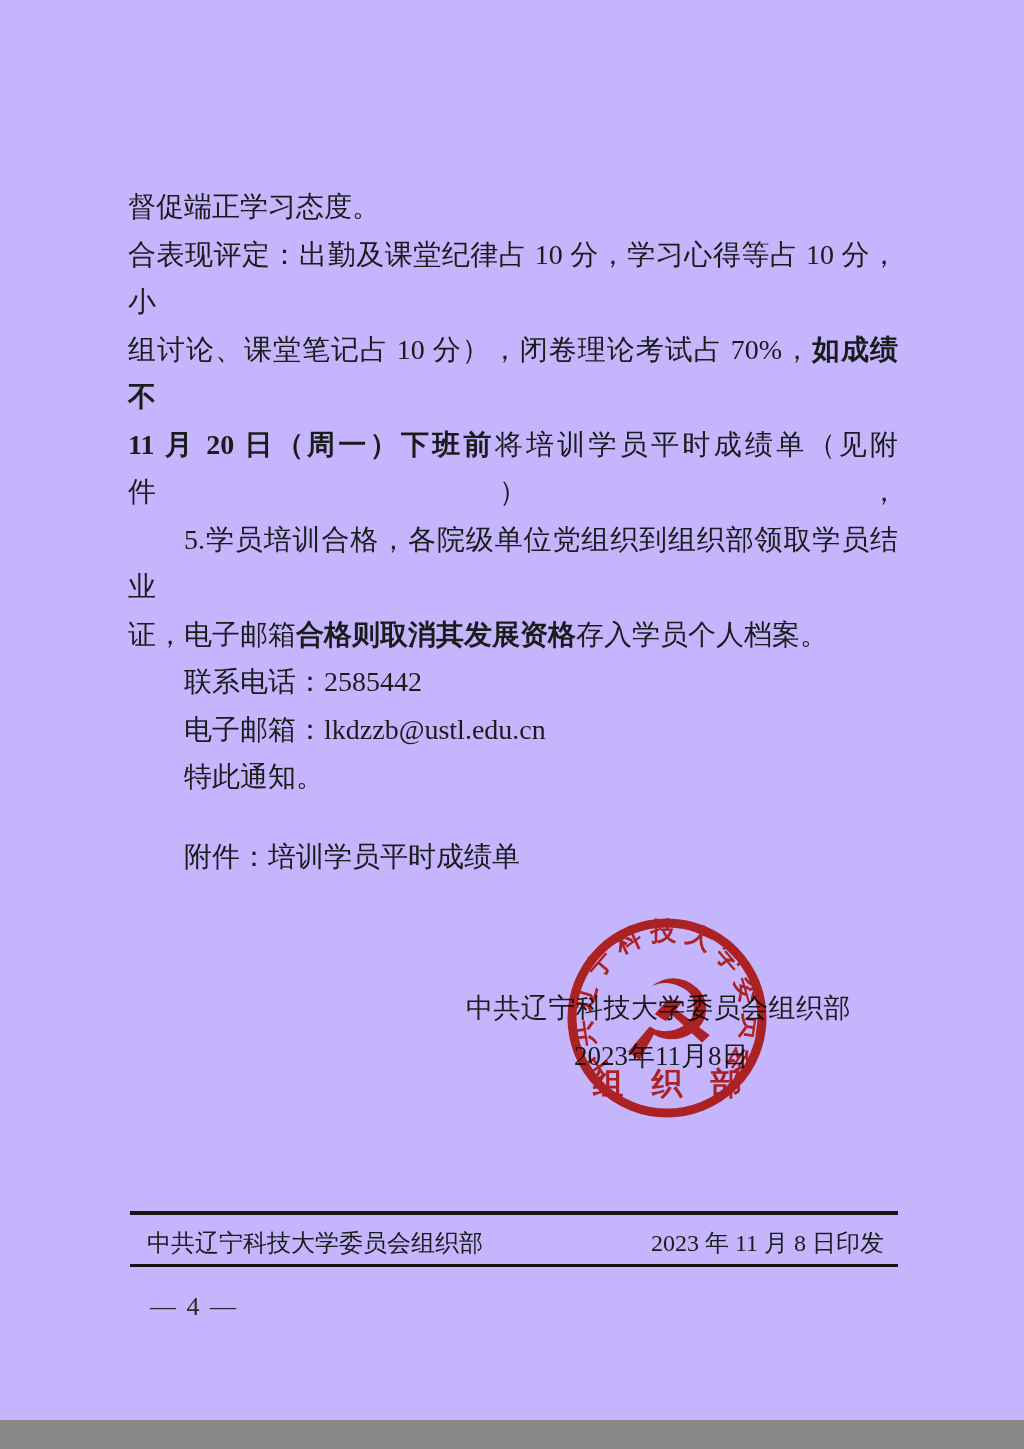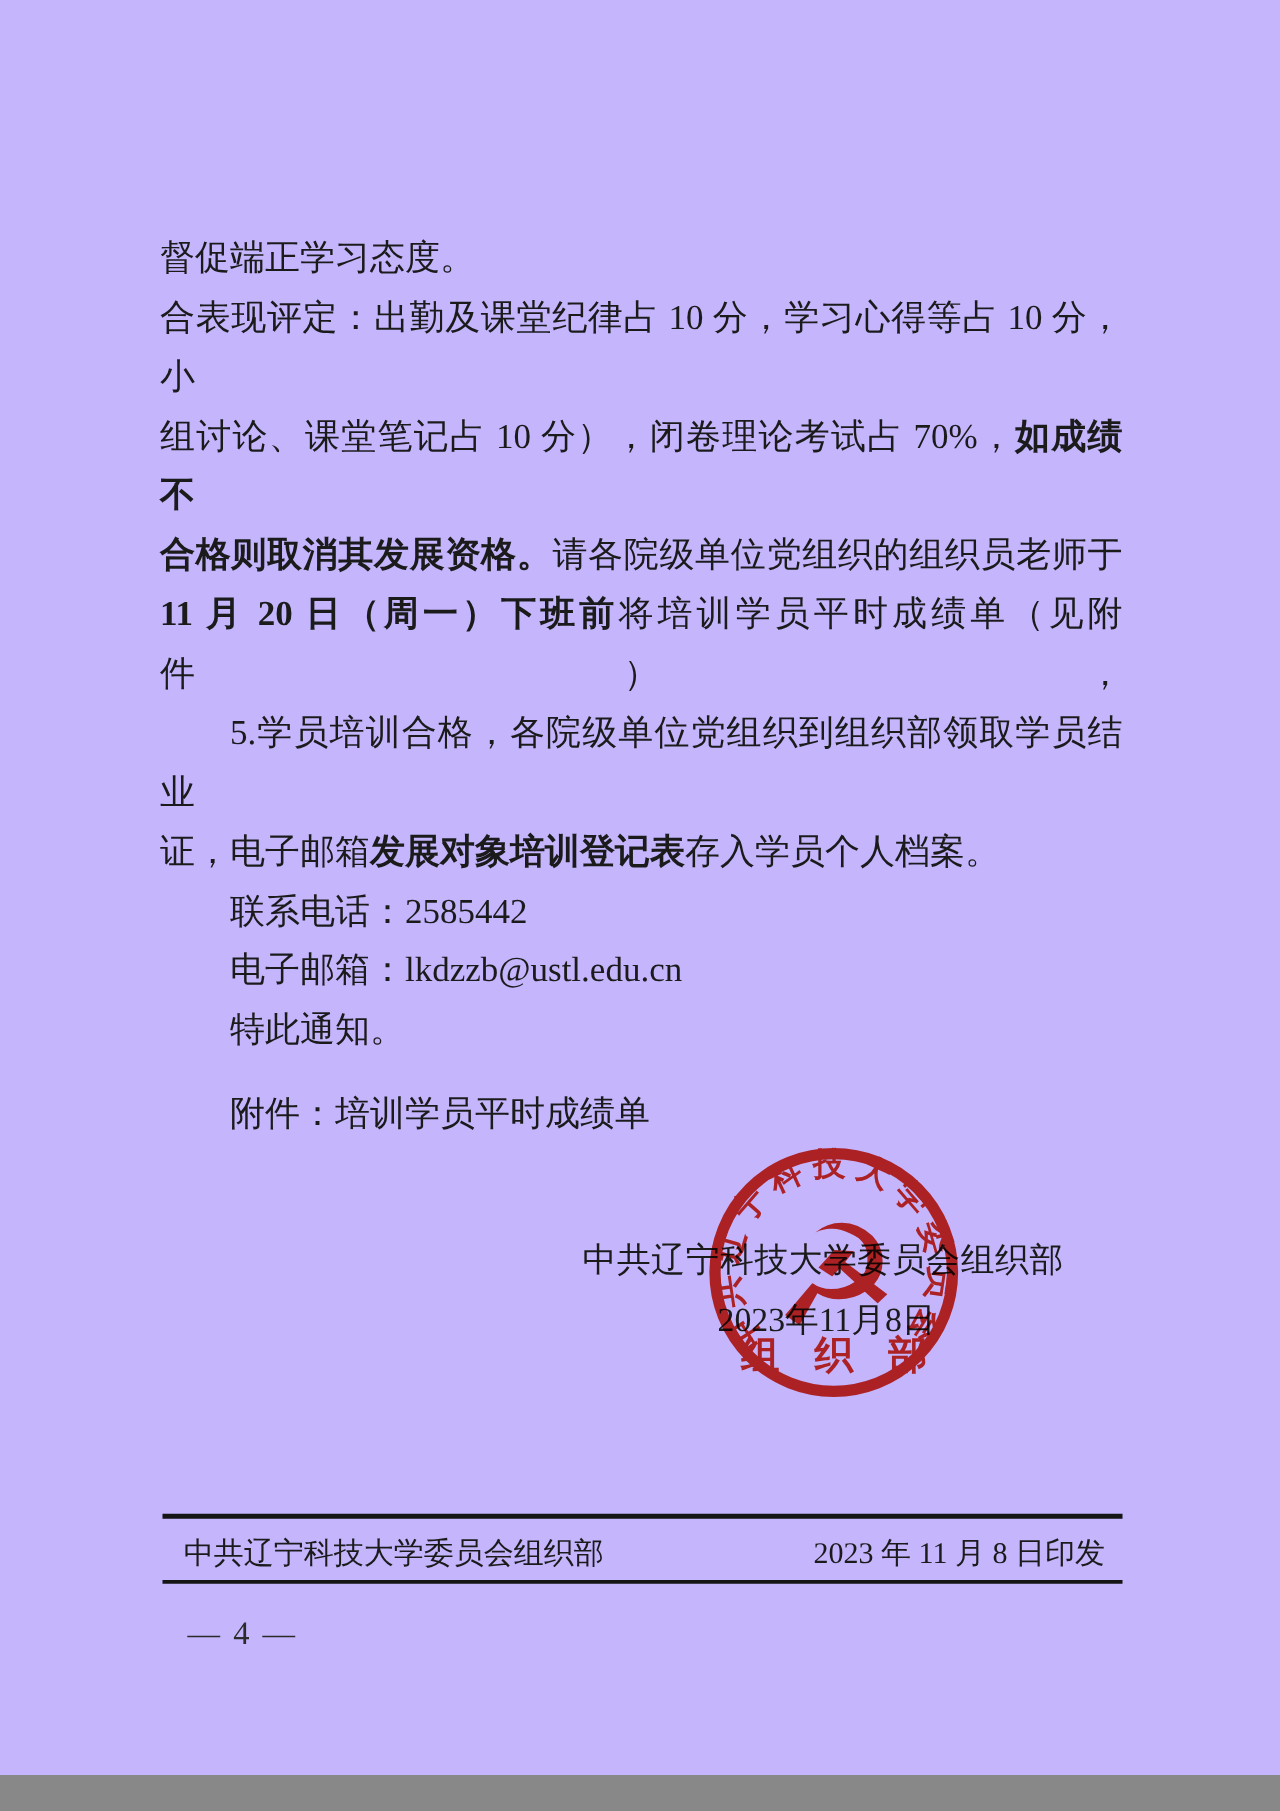--- a/index.html
+++ b/index.html
@@ -21,21 +21,21 @@
     font-size:28px;
     line-height:47.5px;
     white-space:normal;
     text-align:left;
   }
   .bline.just{
     text-align:justify;
     text-align-last:justify;
   }
   .bline.ind{ text-indent:56px; }
-  .bline.gap{ margin-top:20px; }
+  .bline.gap{ margin-top:32px; }
   .bold{ font-weight:bold; }
 
   .sign-org{
     position:absolute;
     left:466px;top:990px;
     font-size:27px;
     letter-spacing:0.5px;
     white-space:nowrap;
   }
   .sign-date{
@@ -86,24 +86,23 @@
 </style>
 </head>
 <body>
 
 <div class="page">
 
   <div class="body-text">
       <div class="bline"><span>督促端正学习态度。</span></div>
       <div class="bline just"><span>合表现评定：出勤及课堂纪律占 10 分，学习心得等占 10 分，小</span></div>
       <div class="bline just"><span>组讨论、课堂笔记占 10 分），闭卷理论考试占 70%，</span><span class="bold">如成绩不</span></div>
-      <div class="bline just"><span class="bold">合格则取消其发展资格。</span><span>请各院级单位党组织的组织员老师于</span></div>
       <div class="bline just"><span class="bold">11 月 20 日（周一）下班前</span><span>将培训学员平时成绩单（见附件），</span></div>
       <div class="bline just ind"><span>5.学员培训合格，各院级单位党组织到组织部领取学员结业</span></div>
-      <div class="bline"><span>证，电子邮箱</span><span class="bold">发展对象培训登记表</span><span>存入学员个人档案。</span></div>
+      <div class="bline"><span>证，电子邮箱</span><span class="bold">合格则取消其发展资格</span><span>存入学员个人档案。</span></div>
       <div class="bline ind"><span>联系电话：2585442</span></div>
       <div class="bline ind"><span>电子邮箱：lkdzzb@ustl.edu.cn</span></div>
       <div class="bline ind"><span>特此通知。</span></div>
       <div class="bline ind gap"><span>附件：培训学员平时成绩单</span></div>
     </div>
 
   <div class="sign-org">中共辽宁科技大学委员会组织部</div>
   <div class="sign-date">2023年11月8日</div>
 
   <svg class="seal" viewBox="0 0 220 220" aria-hidden="true">

